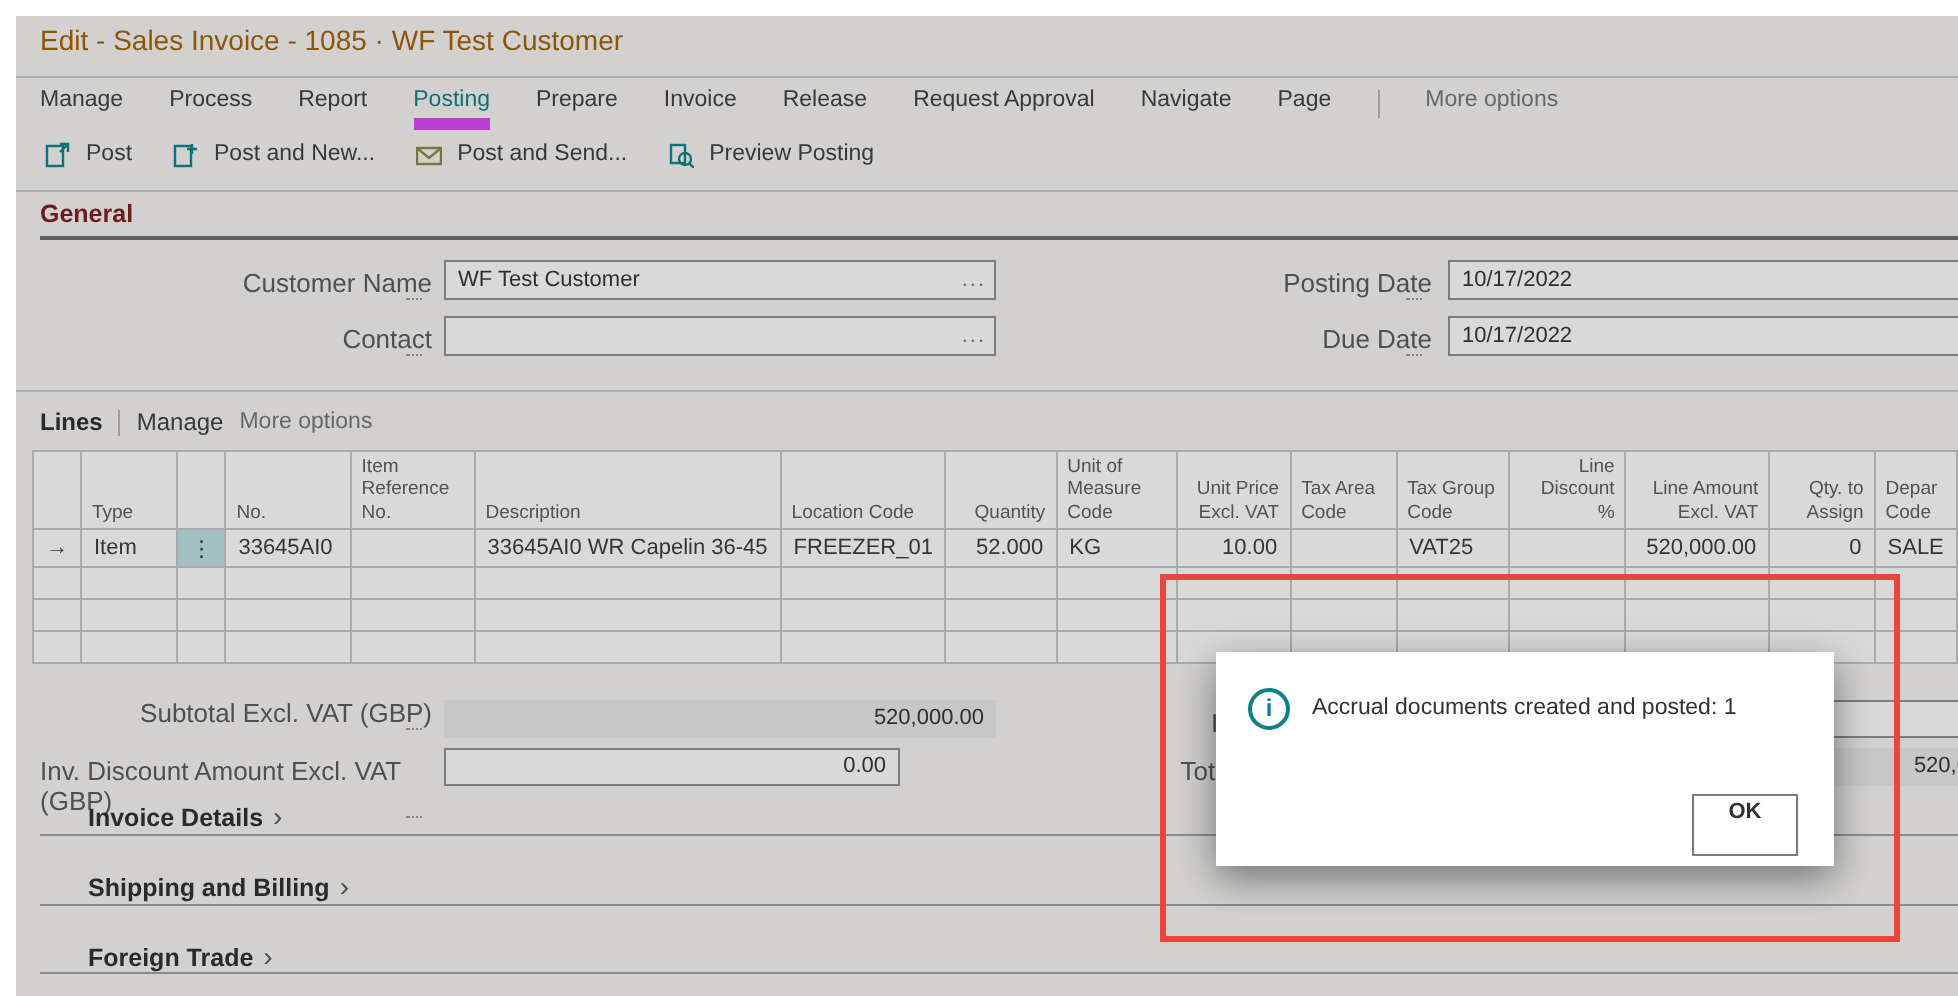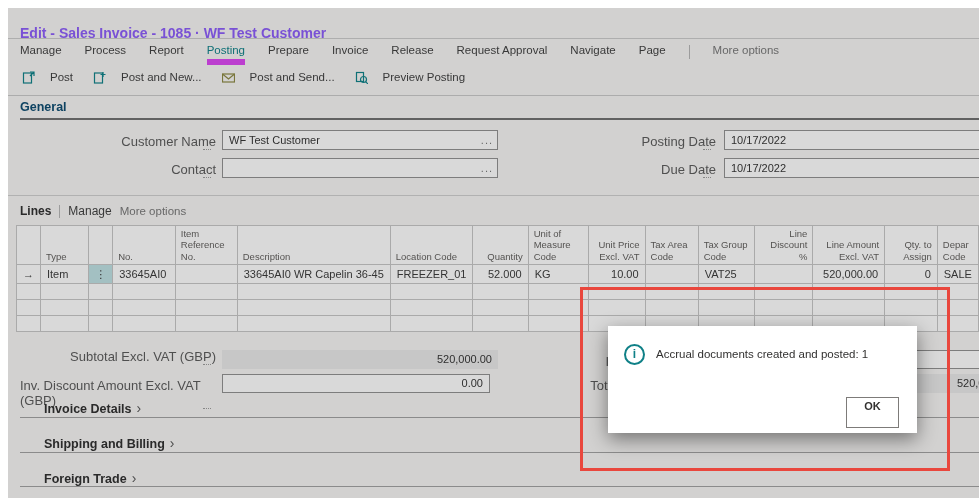--- a/index.html
+++ b/index.html
@@ -4,38 +4,38 @@
 <style>
   * { margin:0; padding:0; box-sizing:border-box; }
   html,body { width:979px; height:498px; background:#ffffff; overflow:hidden;
     font-family:"Liberation Sans", sans-serif; position:relative; }
 
   .app { position:absolute; left:8px; top:8px; width:971px; height:490px;
     background:#f2f1f0; overflow:hidden; }
 
   .abs { position:absolute; }
 
-  .page-title { left:12px; top:17px; font-size:14px; font-weight:700; color:#8b5cf6; }
+  .page-title { left:12px; top:4px; font-size:14px; font-weight:400; color:#a16207; }
   .title-divider { left:0; top:30px; width:100%; height:1px; background:#c9c9c9; }
 
   .menubar { left:12px; top:36px; height:18px; display:flex; gap:23px; align-items:flex-start;
     font-size:11.5px; color:#3f3f3f; white-space:nowrap; }
   .menu-item { padding-bottom:3px; cursor:default; }
   .menu-item.active { color:#0f8087; border-bottom:6px solid #d946ef; }
   .menu-vdiv { width:1px; height:14px; background:#b3b3b3; margin-top:1px; }
   .menu-more { color:#767676; }
 
   .toolbar { left:14px; top:60px; height:18px; display:flex; gap:20px; align-items:center;
     font-size:11.5px; color:#3f3f3f; white-space:nowrap; }
-  .tb-btn { display:flex; align-items:center; gap:15px; }
+  .tb-btn { display:flex; align-items:center; gap:8px; }
   .tb-icon { width:13px; height:13px; display:inline-block; }
 
   .hr1 { left:0; top:87px; width:100%; height:1px; background:#c6c6c6; }
 
-  .section-heading { font-size:12.5px; font-weight:700; color:#0c4a6e; white-space:nowrap; }
+  .section-heading { font-size:12.5px; font-weight:700; color:#7f1d1d; white-space:nowrap; }
   .general-heading { left:12px; top:92px; }
   .general-underline { left:12px; top:110px; right:0; width:auto; height:2px; background:#6f6f6f; }
 
   .label-row { display:flex; align-items:flex-end; font-size:13px; color:#5a5a5a; height:14px;flex-direction:column; }
   .label-row .leader { flex:1; border-bottom:1px dotted #9a9a9a; margin:0 5px 3px 6px; min-width:8px; }
 
   .field { height:20px; background:#fbfbfb; border:1px solid #8f8f8f; font-size:11px;
     color:#333; line-height:18px; padding:0 20px 0 6px; position:absolute; }
   .field .assist { position:absolute; right:4px; top:0; color:#777; font-size:11px;
     letter-spacing:1px; cursor:pointer; line-height:18px; }
@@ -311,21 +311,21 @@
     <span class="leader"></span>
   </div>
   <div class="field num disabled" style="left:214px; top:342px; width:276px;">
     <span>520,000.00</span>
   </div>
 
   <div class="abs label-row" style="left:12px; top:370px; width:196px;">
     <span>Inv. Discount Amount Excl. VAT (GBP)</span>
     <span class="leader"></span>
   </div>
-  <div class="field num" style="left:214px; top:366px; width:268px; height:19px; line-height:17px;">
+  <div class="field num" style="left:214px; top:366px; width:228px; height:19px; line-height:17px;">
     <span>0.00</span>
   </div>
 
   <div class="abs label-row" style="left:512px; top:346px; width:196px;">
     <span>Invoice Discount %</span>
     <span class="leader"></span>
   </div>
   <div class="field num" style="left:716px; top:342px; width:294px; height:19px; line-height:17px;">
     <span></span>
   </div>

